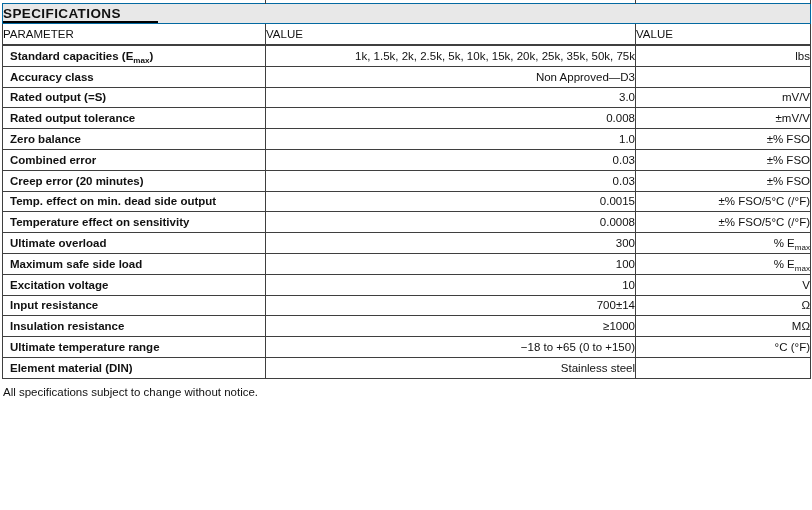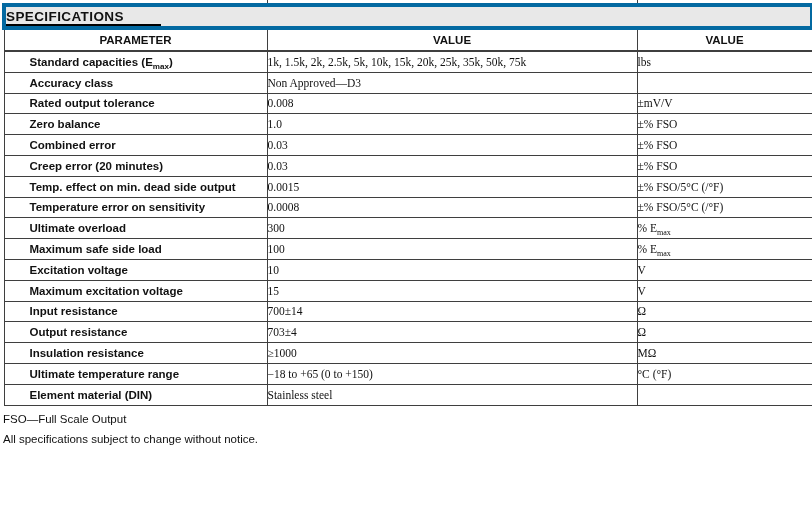--- a/index.html
+++ b/index.html
@@ -12,41 +12,41 @@
     border-collapse:collapse;table-layout:fixed;
     margin:0 0 0 2px;width:808px;
   }
   .spec-table td,.spec-table th{padding:0;overflow:hidden;white-space:nowrap;}
   
   .spacer-row td{border:none;height:3px;background:#fff;}
   .spacer-mid{border-left:1px solid #3f3f3f !important;}
   .spacer-end{border-left:1px solid #3f3f3f !important;border-right:1px solid #3f3f3f !important;}
   
   .title-cell{
-    background:#e8e8e8;border:4px solid #0369a1;
+    background:#e8e8e8;border:1px solid #0369a1;
     height:19px;position:relative;
     font-weight:bold;font-size:13.5px;letter-spacing:0.4px;
     padding-left:6px;text-align:left;vertical-align:middle;
   }
   .title-underline{
     position:absolute;left:0;bottom:-1px;width:155px;height:3px;background:#000;
   }
   
   .header-row th{
     border:1px solid #3f3f3f;border-bottom:2px solid #3f3f3f;
-    font-size:11.5px;font-weight:bold;height:20px;
-    text-align:center;vertical-align:middle;background:#fff;
+    font-size:11.5px;font-weight:normal;height:20px;
+    text-align:left;vertical-align:middle;background:#fff;
   }
   
   .spec-table tbody td{
     border:1px solid #3f3f3f;font-size:11.5px;height:19.8px;
     vertical-align:middle;background:#fff;
   }
-  td.param{font-weight:bold;text-align:left;padding-left:25px;}
-  td.value,td.unit{text-align:left;font-family:Liberation Serif, serif;}
+  td.param{font-weight:bold;text-align:left;padding-left:7px;}
+  td.value,td.unit{text-align:right;}
   sub{font-size:0.7em;line-height:0;}
   .footer{margin:7px 0 0 3px;}
   .footer p{margin:0 0 8px 0;font-size:11.5px;}
 </style>
 </head>
 <body>
 
 <table class="spec-table">
   <colgroup>
     <col style="width:263px">
@@ -76,20 +76,25 @@
         <td class="param">Standard capacities (E<sub>max</sub>)</td>
         <td class="value">1k, 1.5k, 2k, 2.5k, 5k, 10k, 15k, 20k, 25k, 35k, 50k, 75k</td>
         <td class="unit">lbs</td>
       </tr>
       <tr>
         <td class="param">Accuracy class</td>
         <td class="value">Non Approved—D3</td>
         <td class="unit"></td>
       </tr>
       <tr>
+        <td class="param">Rated output (=S)</td>
+        <td class="value">3.0</td>
+        <td class="unit">mV/V</td>
+      </tr>
+      <tr>
         <td class="param">Rated output tolerance</td>
         <td class="value">0.008</td>
         <td class="unit">±mV/V</td>
       </tr>
       <tr>
         <td class="param">Zero balance</td>
         <td class="value">1.0</td>
         <td class="unit">±% FSO</td>
       </tr>
       <tr>
@@ -101,52 +106,42 @@
         <td class="param">Creep error (20 minutes)</td>
         <td class="value">0.03</td>
         <td class="unit">±% FSO</td>
       </tr>
       <tr>
         <td class="param">Temp. effect on min. dead side output</td>
         <td class="value">0.0015</td>
         <td class="unit">±% FSO/5°C (/°F)</td>
       </tr>
       <tr>
-        <td class="param">Temperature error on sensitivity</td>
+        <td class="param">Temperature effect on sensitivity</td>
         <td class="value">0.0008</td>
         <td class="unit">±% FSO/5°C (/°F)</td>
       </tr>
       <tr>
         <td class="param">Ultimate overload</td>
         <td class="value">300</td>
         <td class="unit">% E<sub>max</sub></td>
       </tr>
       <tr>
         <td class="param">Maximum safe side load</td>
         <td class="value">100</td>
         <td class="unit">% E<sub>max</sub></td>
       </tr>
       <tr>
         <td class="param">Excitation voltage</td>
         <td class="value">10</td>
         <td class="unit">V</td>
       </tr>
       <tr>
-        <td class="param">Maximum excitation voltage</td>
-        <td class="value">15</td>
-        <td class="unit">V</td>
-      </tr>
-      <tr>
         <td class="param">Input resistance</td>
         <td class="value">700±14</td>
-        <td class="unit">Ω</td>
-      </tr>
-      <tr>
-        <td class="param">Output resistance</td>
-        <td class="value">703±4</td>
         <td class="unit">Ω</td>
       </tr>
       <tr>
         <td class="param">Insulation resistance</td>
         <td class="value">≥1000</td>
         <td class="unit">MΩ</td>
       </tr>
       <tr>
         <td class="param">Ultimate temperature range</td>
         <td class="value">−18 to +65 (0 to +150)</td>
@@ -154,15 +149,14 @@
       </tr>
       <tr>
         <td class="param">Element material (DIN)</td>
         <td class="value">Stainless steel</td>
         <td class="unit"></td>
       </tr>
     </tbody>
 </table>
 
 <div class="footer">
-  <p>FSO—Full Scale Output</p>
   <p>All specifications subject to change without notice.</p>
 </div>
 
 </body></html>

